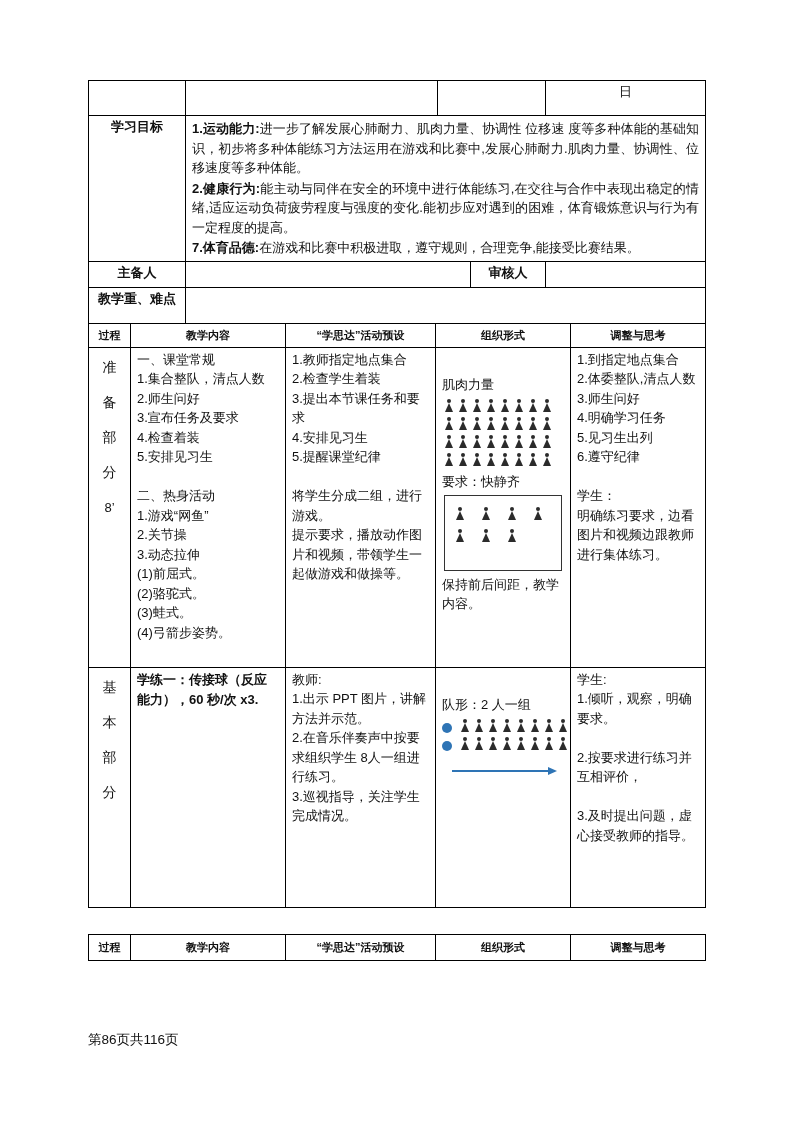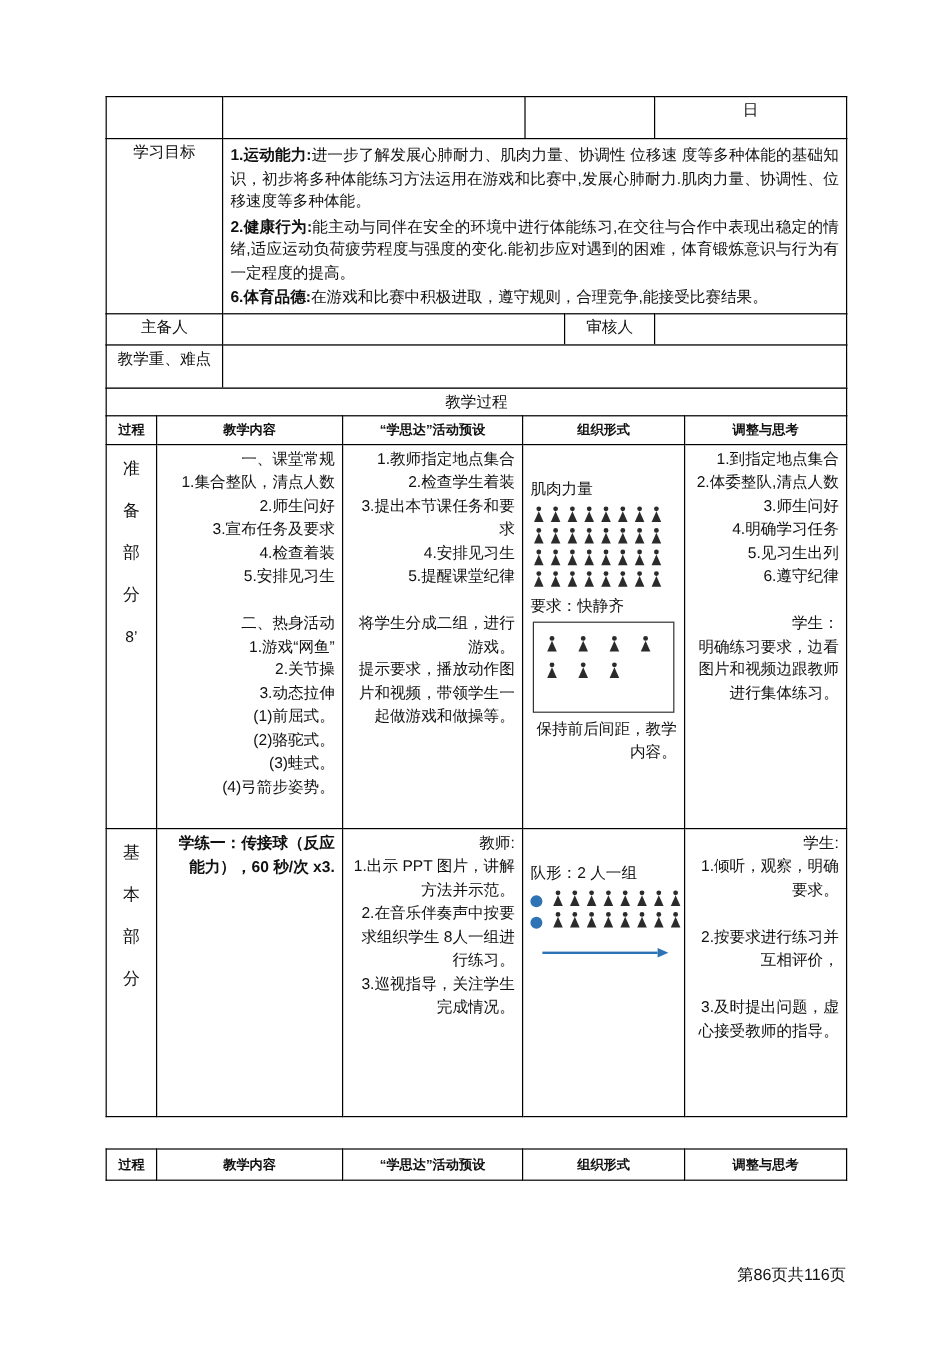--- a/index.html
+++ b/index.html
@@ -7,43 +7,43 @@
   body {
     width:793px; height:1122px; position:relative;
     font-family:"Liberation Sans","DejaVu Sans",sans-serif;
     color:#111;
   }
   .sheet { position:absolute; left:88px; top:80px; width:617px; }
   table.t { border-collapse:collapse; table-layout:fixed; width:617px; background:#fff; }
   table.t.stack { margin-top:-1px; }
   .t td { border:1px solid #000; padding:2px 6px; font-size:13px; vertical-align:top; word-break:break-all; }
   .c { text-align:center; vertical-align:middle; }
-  .b { font-weight:normal; }
-  .ml { white-space:pre-line; line-height:1.5;text-align:right; }
+  .b { font-weight:bold; }
+  .ml { white-space:pre-line; line-height:1.5; }
   .obj { margin:1px 0; font-size:13px; line-height:1.5; text-align:justify; }
   .obj b { font-weight:bold; }
   .hdr td { font-weight:bold; text-align:center; vertical-align:middle; font-size:11px; }
   .stage-cell { text-align:center; vertical-align:middle; }
   .vstack { display:inline-block; width:1.15em; word-break:break-all; line-height:2.5; font-size:14px; letter-spacing:0; }
   .duration { margin-top:10px; font-size:13px; }
   
   .icon-row { line-height:0; margin:3px 0; white-space:nowrap; }
   .person { display:inline-block; width:8px; height:13px; position:relative; margin:1px 3px; }
   .person::before { content:""; position:absolute; left:2px; top:0; width:4px; height:4px; border-radius:50%; background:#2b2b2b; }
   .person::after  { content:""; position:absolute; left:0; top:4px; border-left:4px solid transparent; border-right:4px solid transparent; border-bottom:9px solid #2b2b2b; }
   .org-title { margin:26px 0 4px 0; }
   .org-req { margin:6px 0 4px 0; }
   .org-box { border:1px solid #333; width:112px; min-height:64px; padding:5px 2px; margin:4px 0 4px 2px; }
   .org-box .person { margin:3px 9px; }
   .org-note { margin-top:4px; }
   .with-dots .icon-row::before { content:""; display:inline-block; width:10px; height:10px; border-radius:50%; background:var(--accent); margin-right:6px; vertical-align:bottom; }
   .arrow { position:relative; display:inline-block; width:96px; height:0; border-top:2px solid var(--accent); margin:16px 0 0 10px; }
   .arrow::after { content:""; position:absolute; right:-9px; top:-5px; width:0; height:0; border-left:9px solid var(--accent); border-top:4px solid transparent; border-bottom:4px solid transparent; }
   .gap-top { margin-top:26px; }
-  .page-footer { width:617px; text-align:right; margin-top:70px; font-size:13.5px; }
+  .page-footer { width:617px; text-align:left; margin-top:70px; font-size:13.5px; }
   .basic-title { font-weight:bold; line-height:1.55; }
 </style>
 </head>
 <body>
 
 <div class="sheet">
 
   <table class="t">
     <colgroup>
         <col style="width:97px">
@@ -65,21 +65,21 @@
     <colgroup>
         <col style="width:97px">
         <col style="width:520px">
       </colgroup>
     <tbody>
         <tr style="height:128px">
       <td class="c b">学习目标</td>
       <td>
         <p class="obj"><b>1.运动能力:</b><span>进一步了解发展心肺耐力、肌肉力量、协调性 位移速 度等多种体能的基础知识，初步将多种体能练习方法运用在游戏和比赛中,发展心肺耐力.肌肉力量、协调性、位移速度等多种体能。</span></p>
         <p class="obj"><b>2.健康行为:</b><span>能主动与同伴在安全的环境中进行体能练习,在交往与合作中表现出稳定的情绪,适应运动负荷疲劳程度与强度的变化.能初步应对遇到的困难，体育锻炼意识与行为有一定程度的提高。</span></p>
-        <p class="obj"><b>6.体育品德:</b><span>在游戏和比赛中积极进取，遵守规则，合理竞争,能接受比赛结果。</span></p>
+        <p class="obj"><b>7.体育品德:</b><span>在游戏和比赛中积极进取，遵守规则，合理竞争,能接受比赛结果。</span></p>
       </td>
     </tr>
   </tbody>
     </table>
 
   <table class="t stack">
     <colgroup>
         <col style="width:97px">
         <col style="width:285px">
         <col style="width:75px">
@@ -101,30 +101,20 @@
         <col style="width:520px">
       </colgroup>
     <tbody>
         <tr style="height:36px">
       <td class="c b">教学重、难点</td>
       <td></td>
     </tr>
   </tbody>
     </table>
 
-  <table class="t stack">
-    <colgroup>
-        <col style="width:617px">
-      </colgroup>
-    <tbody>
-        <tr style="height:22px">
-      <td class="c b">教学过程</td>
-    </tr>
-  </tbody>
-    </table>
 
   <table class="t stack">
     <colgroup>
       <col style="width:42px">
         <col style="width:155px">
         <col style="width:150px">
         <col style="width:135px">
         <col style="width:135px">
     </colgroup>
     <tbody>

